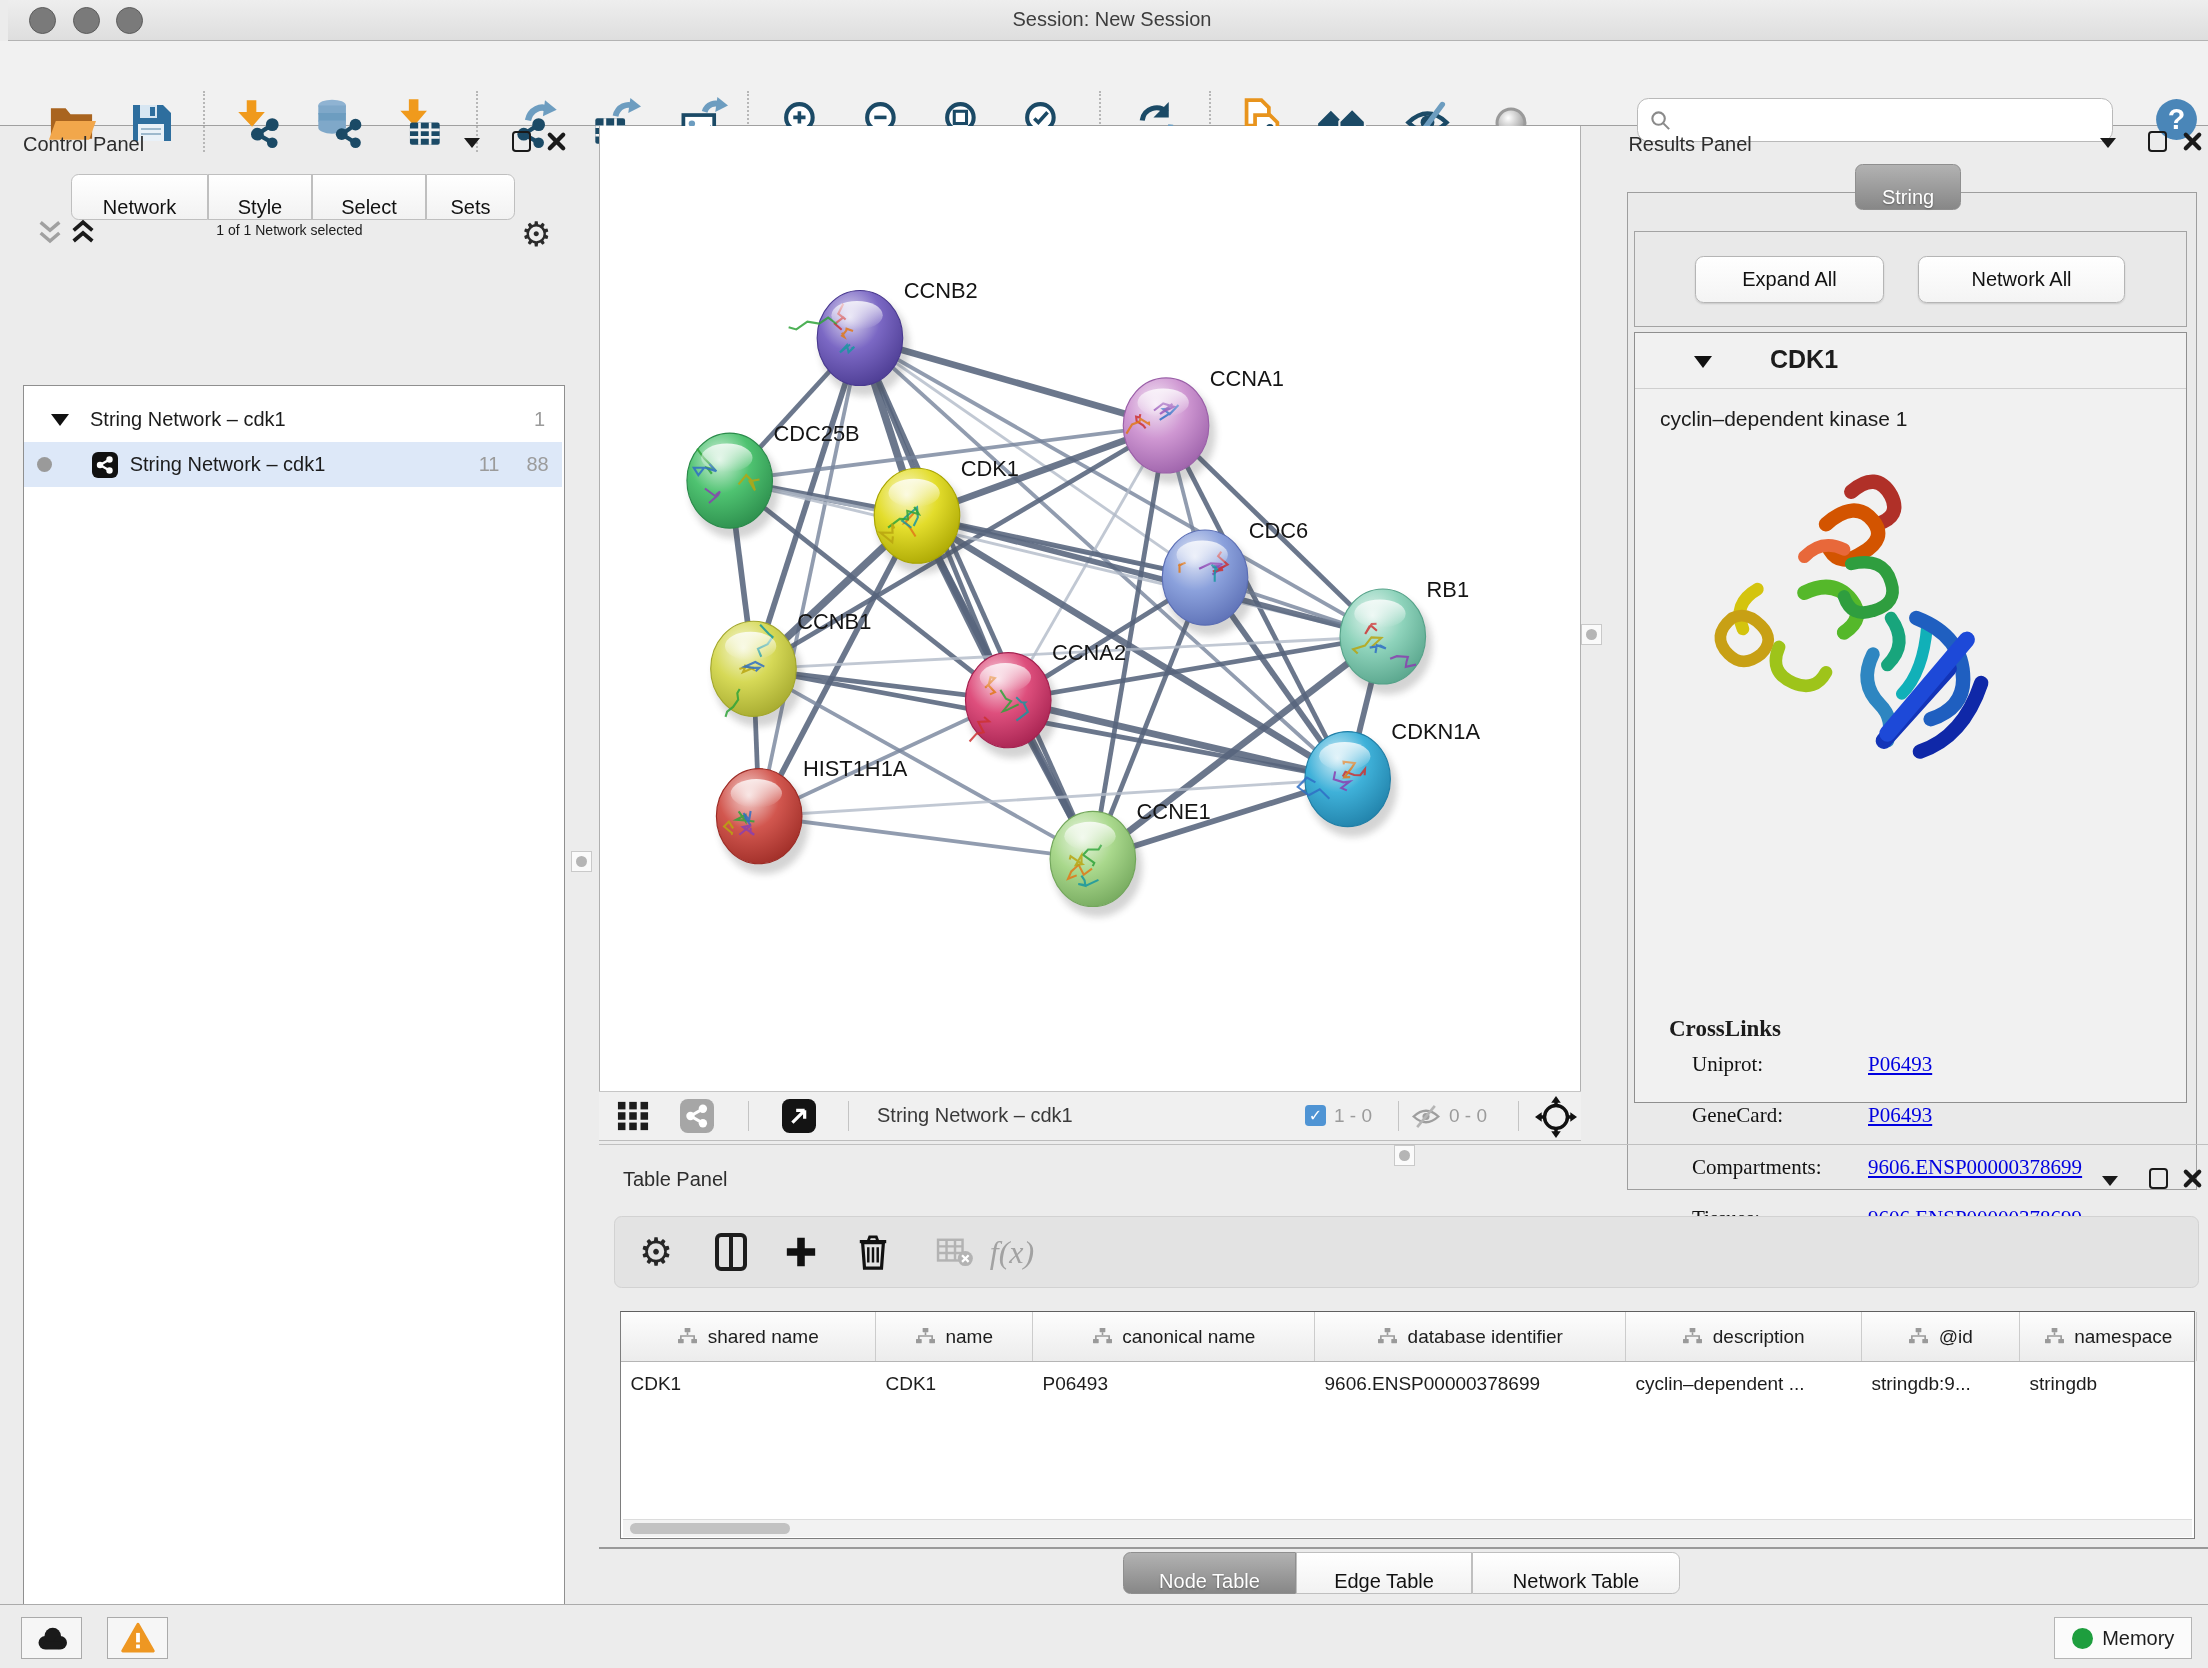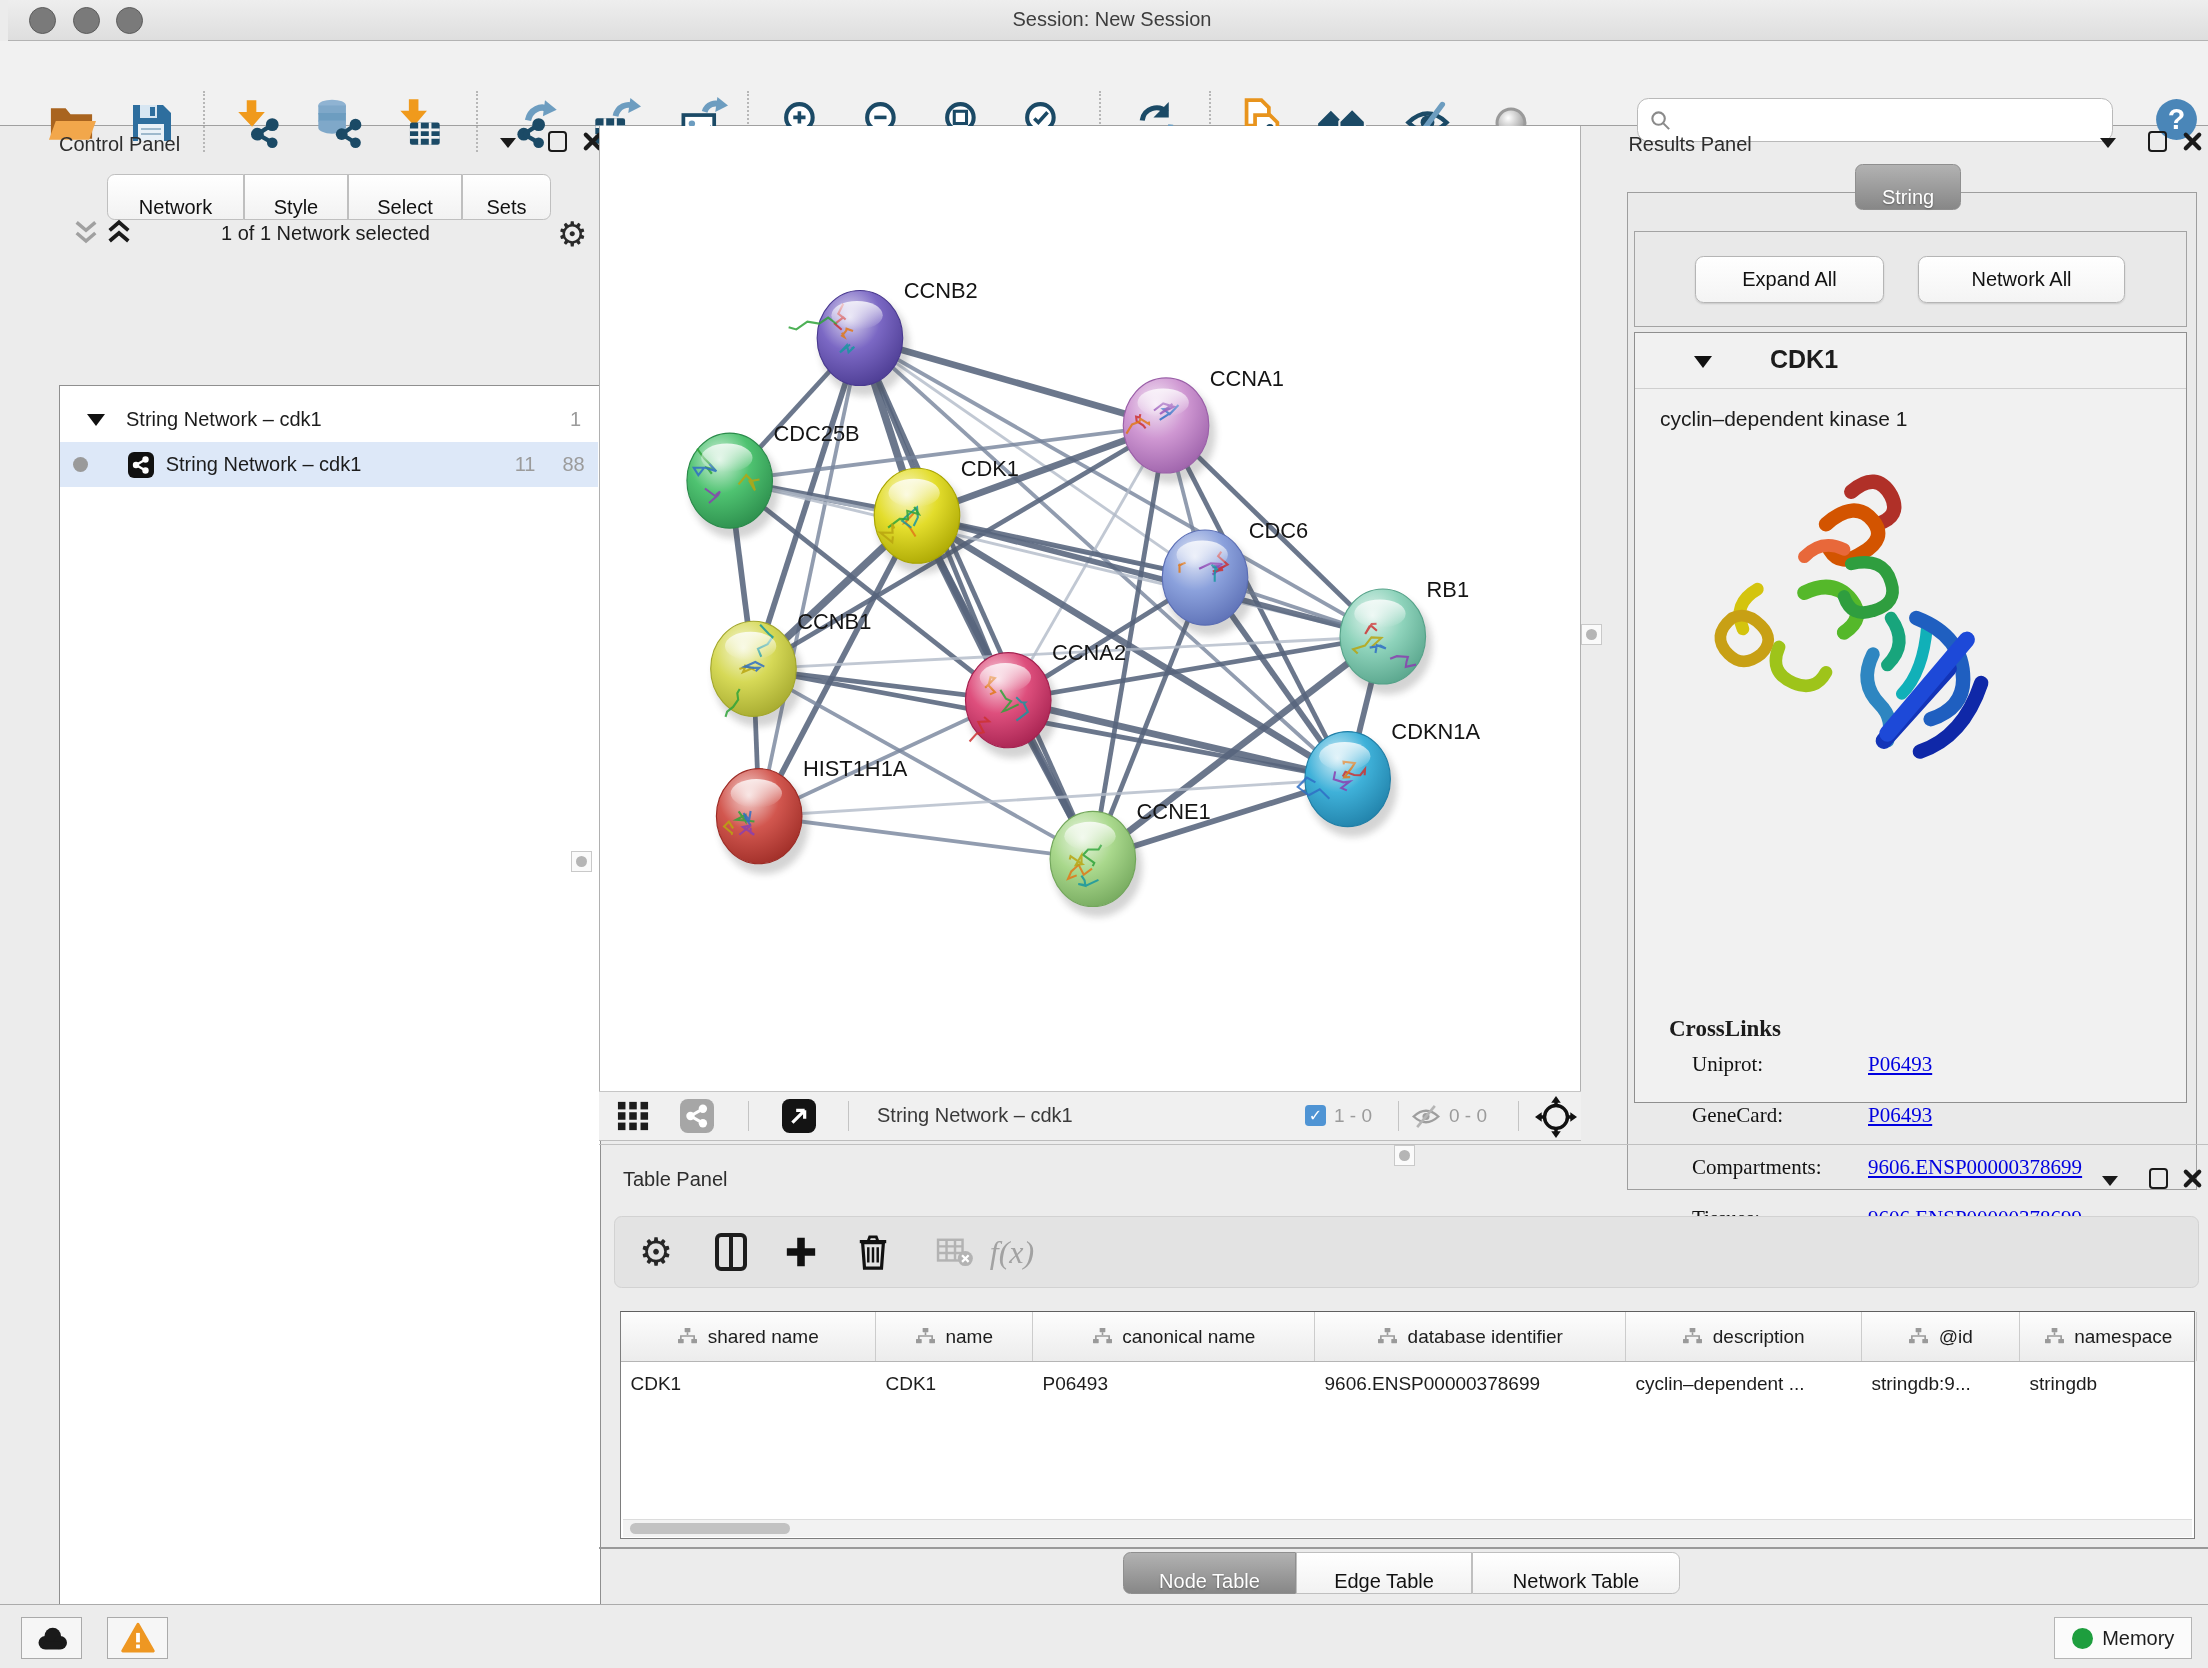--- a/index.html
+++ b/index.html
@@ -236,21 +236,21 @@
     <input type="text" value="" style="">
   </div>
   <div class="tb" style="left:2148px;top:49px">
     <svg width="49" height="49" viewBox="0 0 48 48">
         <circle cx="24" cy="24" r="20" fill="#4a86b8"></circle>
         <text x="24" y="33" text-anchor="middle" font-size="28" font-weight="bold" fill="#fff">?</text>
       </svg>
   </div>
 </div>
 
-<div class="abs" style="left:0;top:125px;width:592px;height:1479px;margin-left:36px;">
+<div class="abs" style="left:0;top:125px;width:592px;height:1479px;">
   <div class="abs panel-title" style="left:23px;top:7.6px">Control Panel</div>
   <div class="abs wc-caret" style="left:464px;top:13.3px"></div>
   <div class="abs wc-max" style="left:512px;top:5.7px"></div>
   <svg class="abs" style="left:546px;top:5.7px" width="21" height="21" viewBox="0 0 22 22">
       <path d="M4 4l14 14M18 4L4 18" stroke="#1a1a1a" stroke-width="4.5" stroke-linecap="round"></path>
     </svg>
 
   <div class="tab" style="left:71px;top:49px;width:137px;border-radius:7.6px 0 0 7.6px;">
       <span class="active-hold">Network</span>
     </div>
@@ -263,21 +263,21 @@
   <div class="tab" style="left:426px;top:49px;width:89px;border-radius:0 7.6px 7.6px 0;">
       <span>Sets</span>
     </div>
 
   <svg class="abs" style="left:34px;top:92px" width="32" height="32" viewBox="0 0 24 24">
       <path d="M5 4l7 6 7-6M5 12l7 6 7-6" stroke="#a0a0a0" stroke-width="2.6" fill="none"></path>
     </svg>
   <svg class="abs" style="left:67px;top:92px" width="32" height="32" viewBox="0 0 24 24">
       <path d="M5 10l7-6 7 6M5 18l7-6 7 6" stroke="#1a1a1a" stroke-width="2.8" fill="none"></path>
     </svg>
-  <div class="abs" style="left:23px;top:97px;width:533px;text-align:center;font-size:20px;">1 of 1 Network selected</div>
+  <div class="abs" style="left:23px;top:97px;width:533px;text-align:center;font-size:14px;">1 of 1 Network selected</div>
   <div class="abs" style="left:521px;top:89px;font-size:34px;color:#2a2a2a;">⚙</div>
 
   <div id="tree-box" class="abs">
     <div class="tree-row" style="top:11.4px">
       <div class="caret-down" style="margin-left:27px"></div>
       <span style="margin-left:21px">String Network – cdk1</span>
       <span class="graytxt" style="margin-left:auto;margin-right:17px">1</span>
     </div>
     <div class="tree-row" style="top:56px;background:#dde8f8;">
       <span style="width:15px;height:15px;border-radius:50%;background:#9a9a9a;margin-left:13.3px;"></span>

